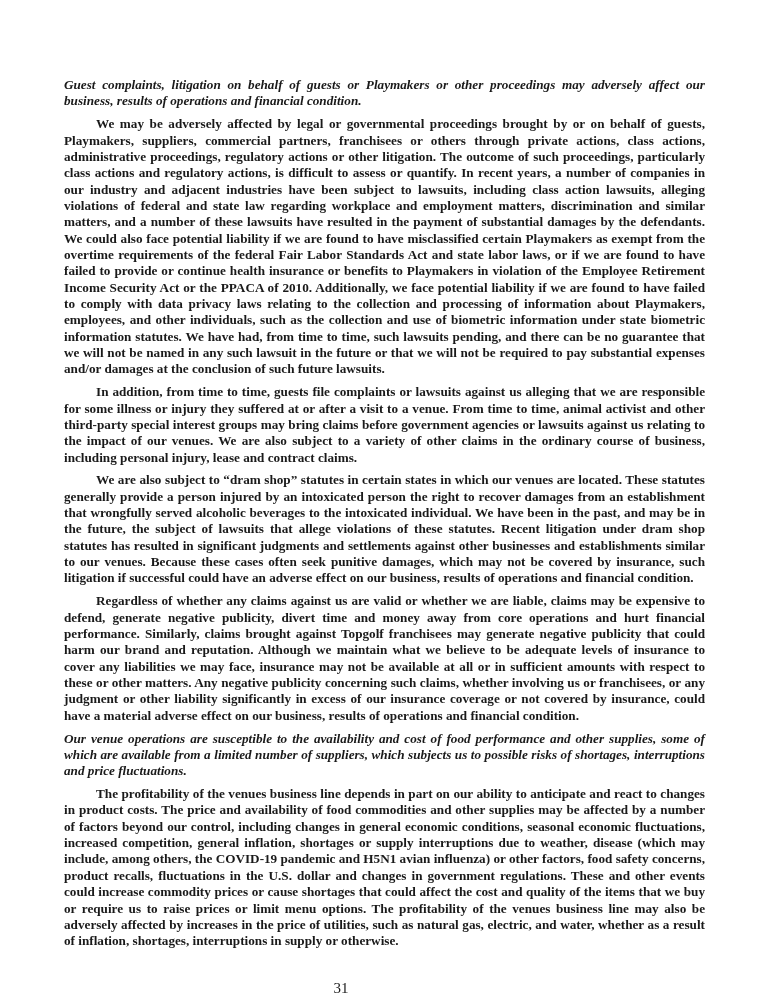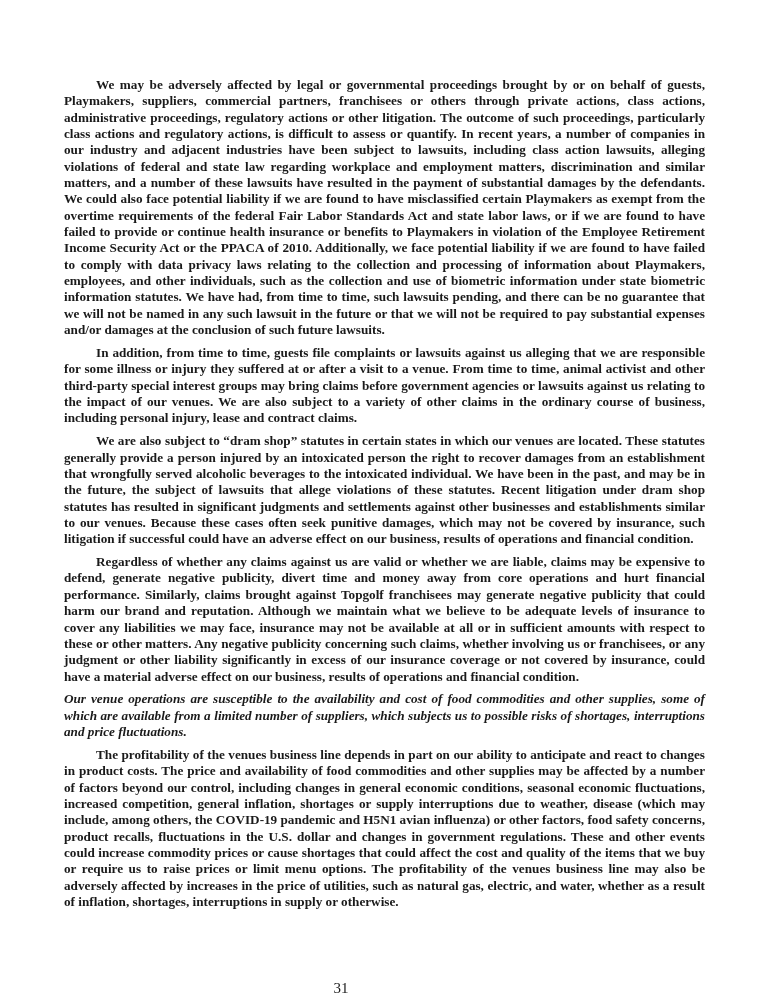--- a/index.html
+++ b/index.html
@@ -43,24 +43,25 @@
     text-align: center;
     font-size: 15px;
     line-height: 16px;
   }
 </style>
 </head>
 <body>
 
 <div class="page">
   <section>
+    <p class="heading">Guest complaints, litigation on behalf of guests or Playmakers or other proceedings may adversely affect our business, results of operations and financial condition.</p>
     <p class="para">We may be adversely affected by legal or governmental proceedings brought by or on behalf of guests, Playmakers, suppliers, commercial partners, franchisees or others through private actions, class actions, administrative proceedings, regulatory actions or other litigation. The outcome of such proceedings, particularly class actions and regulatory actions, is difficult to assess or quantify. In recent years, a number of companies in our industry and adjacent industries have been subject to lawsuits, including class action lawsuits, alleging violations of federal and state law regarding workplace and employment matters, discrimination and similar matters, and a number of these lawsuits have resulted in the payment of substantial damages by the defendants. We could also face potential liability if we are found to have misclassified certain Playmakers as exempt from the overtime requirements of the federal Fair Labor Standards Act and state labor laws, or if we are found to have failed to provide or continue health insurance or benefits to Playmakers in violation of the Employee Retirement Income Security Act or the PPACA of 2010. Additionally, we face potential liability if we are found to have failed to comply with data privacy laws relating to the collection and processing of information about Playmakers, employees, and other individuals, such as the collection and use of biometric information under state biometric information statutes. We have had, from time to time, such lawsuits pending, and there can be no guarantee that we will not be named in any such lawsuit in the future or that we will not be required to pay substantial expenses and/or damages at the conclusion of such future lawsuits.</p>
     <p class="para">In addition, from time to time, guests file complaints or lawsuits against us alleging that we are responsible for some illness or injury they suffered at or after a visit to a venue. From time to time, animal activist and other third-party special interest groups may bring claims before government agencies or lawsuits against us relating to the impact of our venues. We are also subject to a variety of other claims in the ordinary course of business, including personal injury, lease and contract claims.</p>
     <p class="para">We are also subject to “dram shop” statutes in certain states in which our venues are located. These statutes generally provide a person injured by an intoxicated person the right to recover damages from an establishment that wrongfully served alcoholic beverages to the intoxicated individual. We have been in the past, and may be in the future, the subject of lawsuits that allege violations of these statutes. Recent litigation under dram shop statutes has resulted in significant judgments and settlements against other businesses and establishments similar to our venues. Because these cases often seek punitive damages, which may not be covered by insurance, such litigation if successful could have an adverse effect on our business, results of operations and financial condition.</p>
     <p class="para">Regardless of whether any claims against us are valid or whether we are liable, claims may be expensive to defend, generate negative publicity, divert time and money away from core operations and hurt financial performance. Similarly, claims brought against Topgolf franchisees may generate negative publicity that could harm our brand and reputation. Although we maintain what we believe to be adequate levels of insurance to cover any liabilities we may face, insurance may not be available at all or in sufficient amounts with respect to these or other matters. Any negative publicity concerning such claims, whether involving us or franchisees, or any judgment or other liability significantly in excess of our insurance coverage or not covered by insurance, could have a material adverse effect on our business, results of operations and financial condition.</p>
   </section>
   <section>
-    <p class="heading">Our venue operations are susceptible to the availability and cost of food commodities and other supplies, some of which are available from a limited number of suppliers, which subjects us to possible risks of shortages, interruptions and price fluctuations.</p>
+    <p class="heading">Our venue operations are susceptible to the availability and cost of food performance and other supplies, some of which are available from a limited number of suppliers, which subjects us to possible risks of shortages, interruptions and price fluctuations.</p>
     <p class="para">The profitability of the venues business line depends in part on our ability to anticipate and react to changes in product costs. The price and availability of food commodities and other supplies may be affected by a number of factors beyond our control, including changes in general economic conditions, seasonal economic fluctuations, increased competition, general inflation, shortages or supply interruptions due to weather, disease (which may include, among others, the COVID-19 pandemic and H5N1 avian influenza) or other factors, food safety concerns, product recalls, fluctuations in the U.S. dollar and changes in government regulations. These and other events could increase commodity prices or cause shortages that could affect the cost and quality of the items that we buy or require us to raise prices or limit menu options. The profitability of the venues business line may also be adversely affected by increases in the price of utilities, such as natural gas, electric, and water, whether as a result of inflation, shortages, interruptions in supply or otherwise.</p>
   </section>
 </div>
 
 <div class="page-number">31</div>
 
 </body></html>

